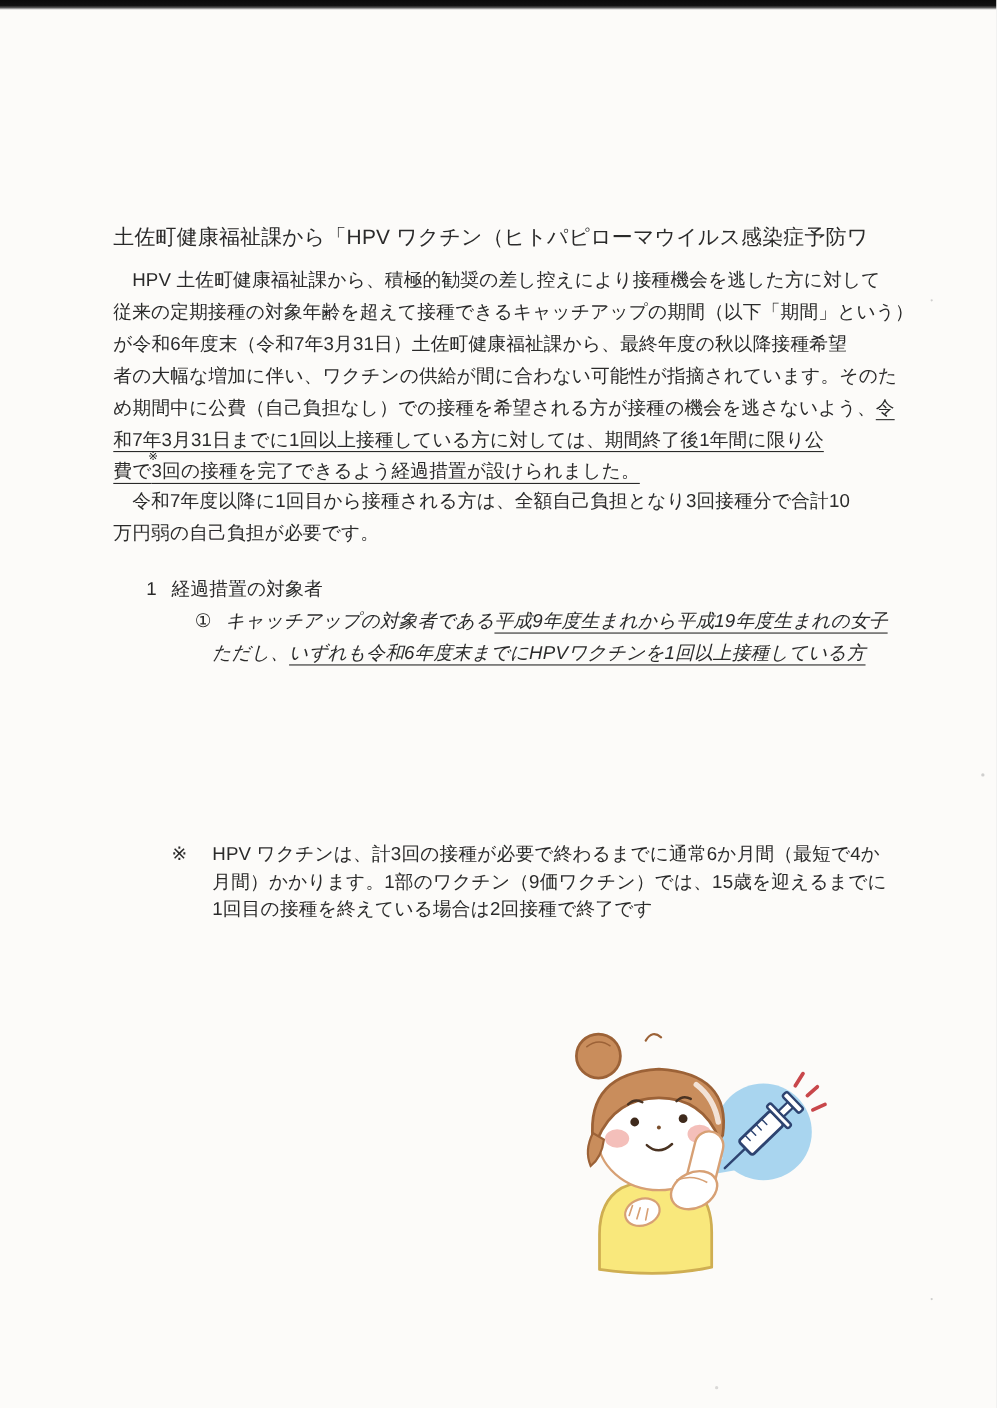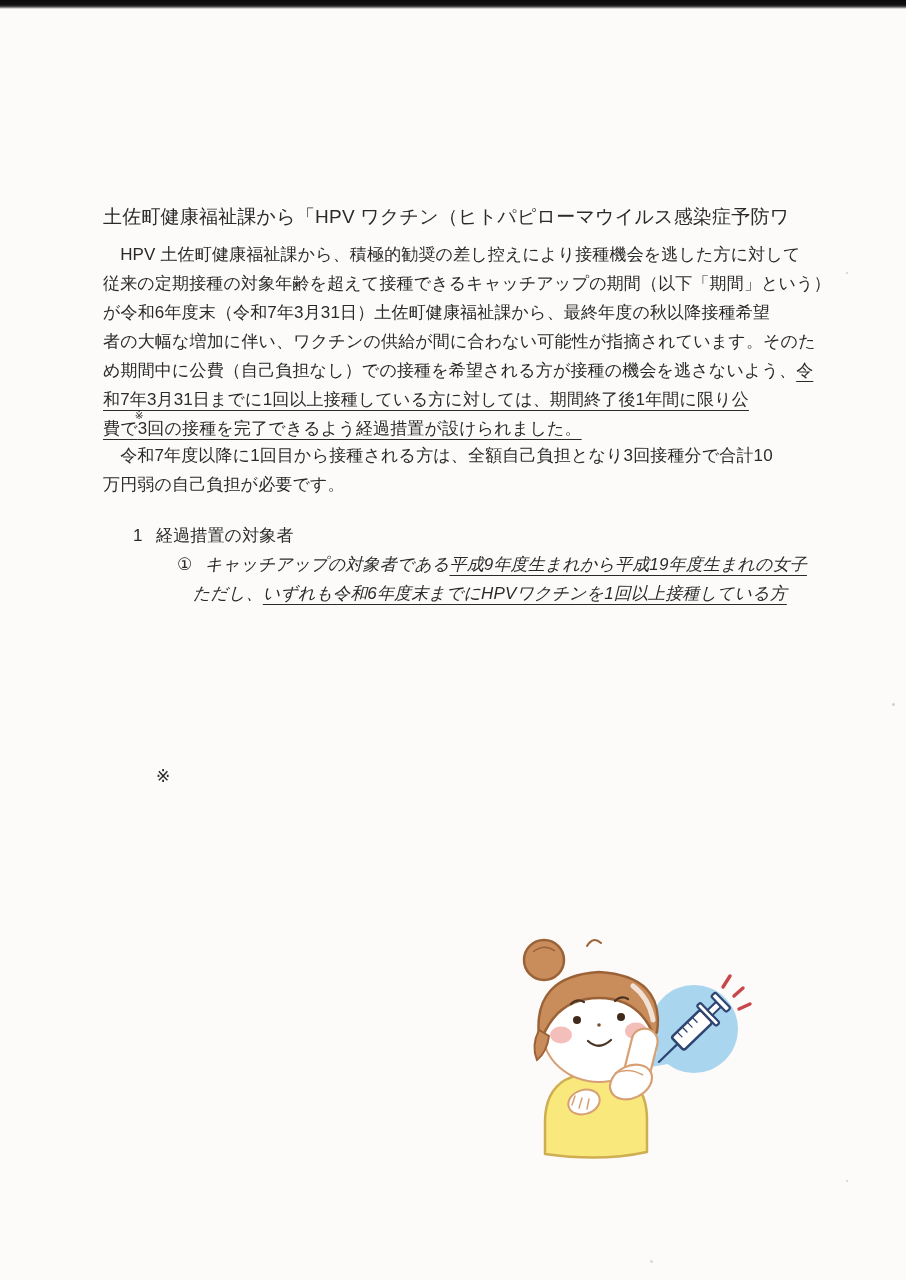--- a/index.html
+++ b/index.html
@@ -102,20 +102,25 @@
     <div class="row item">
       <span class="marker">①</span><span>キャッチアップの対象者である</span><span class="u">平成9年度生まれから平成19年度生まれの女子</span>
     </div>
     <div class="row note-row">
       <span>ただし、</span><span class="u">いずれも令和6年度末までにHPVワクチンを1回以上接種している方</span>
     </div>
   </div>
 
   <div class="footnote bodytext">
     <div class="fn-mark">※</div>
+    <div class="fn-lines">
+      <div class="line">HPV ワクチンは、計3回の接種が必要で終わるまでに通常6か月間（最短で4か</div>
+      <div class="line">月間）かかります。1部のワクチン（9価ワクチン）では、15歳を迎えるまでに</div>
+      <div class="line">1回目の接種を終えている場合は2回接種で終了です</div>
+    </div>
   </div>
 
   <div class="illustration">
     <svg width="300" height="235" viewBox="0 0 300 235">
 
       <g>
         <path d="M158 138 L180 110 L192 132 Z" style="fill:var(--bubble)"></path>
         <circle cx="207" cy="99" r="44" style="fill:var(--bubble)"></circle>
       </g>
 

